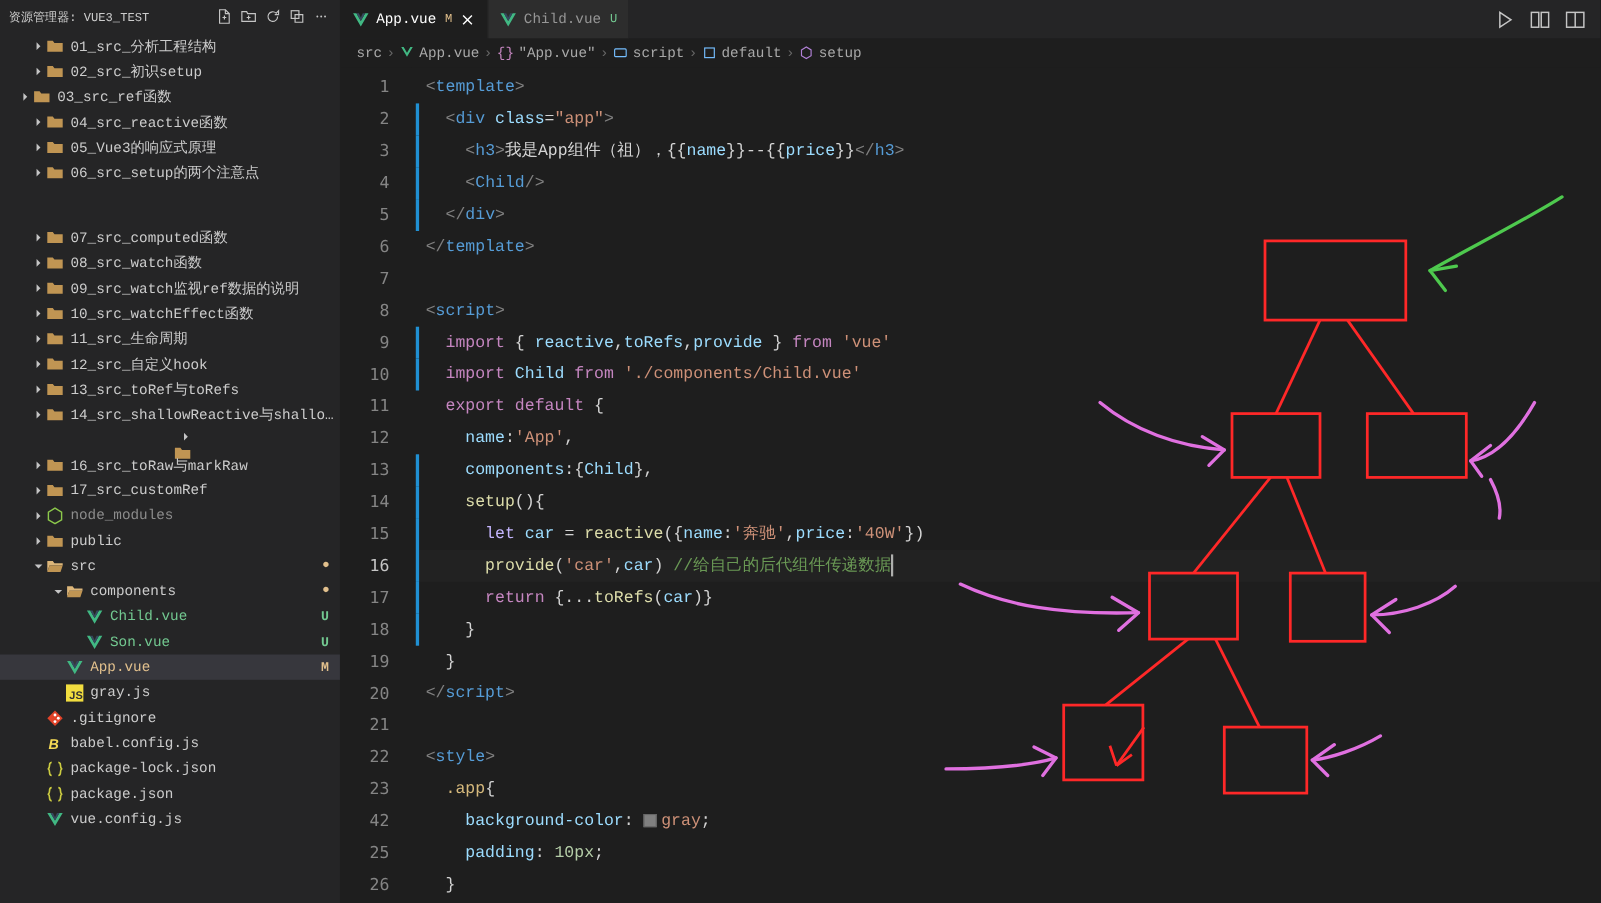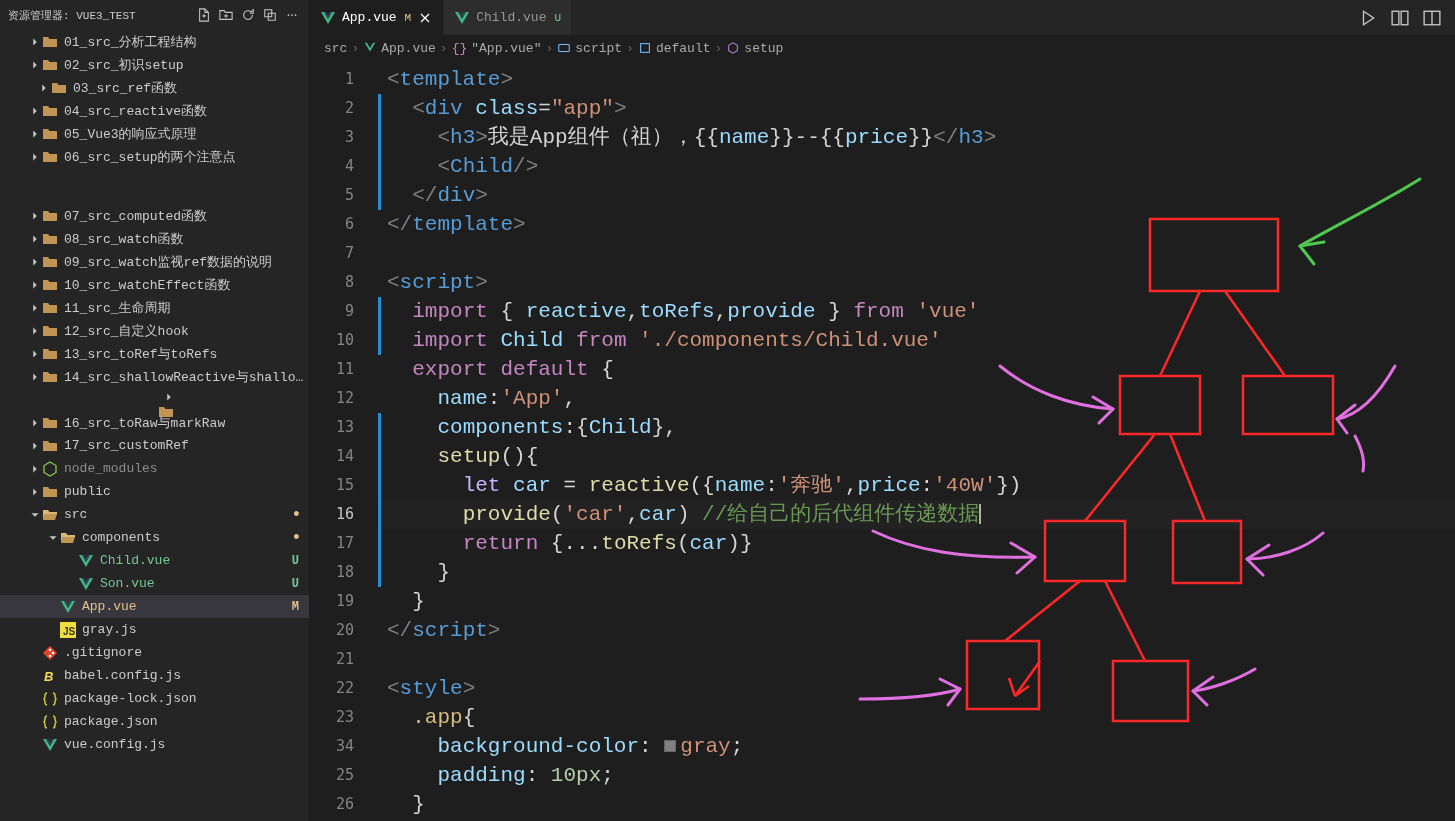--- a/index.html
+++ b/index.html
@@ -91,21 +91,21 @@
   width: 64px; background:#1e1e1e;
   text-align:right; padding-right:20px;
   color:#858585; font-size:15px;
   font-family: Consolas, monospace;
   line-height:29px; padding-top:4px;
   user-select:none;
 }
 .gutter .ln.active { color:#c6c6c6; }
 .code {
   flex:1; font-family: Consolas, 'Courier New', monospace;
-  font-size:21px; line-height:29px;
+  font-size:15px; line-height:29px;
   padding-top:4px; padding-left:4px;
   white-space:pre; color:#d4d4d4;
   position:relative;
 }
 .code .line { height:29px; border-left: 3px solid transparent; padding-left:6px; }
 .code .line.mod { border-left-color:#2090d3; }
 .code .line.current { background:#2a2a2a55; }
 
 
 .tag-brack { color:#808080; }
@@ -201,21 +201,21 @@
               <path d="M6 4l4 4-4 4z"></path>
             </svg>
           </span>
           <span class="file-icon">
             <svg viewBox="0 0 16 16" fill="#c09553">
               <path d="M1 3h5l1.5 2H15v8H1z"></path>
             </svg>
           </span>
           <span class="tree-label">02_src_初识setup</span>
         </div>
-        <div class="tree-item" style="padding-left: 37px;">
+        <div class="tree-item" style="padding-left: 16px;">
           <span class="chevron">
             <svg viewBox="0 0 16 16" fill="currentColor">
               <path d="M6 4l4 4-4 4z"></path>
             </svg>
           </span>
           <span class="file-icon">
             <svg viewBox="0 0 16 16" fill="#c09553">
               <path d="M1 3h5l1.5 2H15v8H1z"></path>
             </svg>
           </span>
@@ -658,21 +658,21 @@
           <div class="ln">14</div>
           <div class="ln">15</div>
           <div class="ln active">16</div>
           <div class="ln">17</div>
           <div class="ln">18</div>
           <div class="ln">19</div>
           <div class="ln">20</div>
           <div class="ln">21</div>
           <div class="ln">22</div>
           <div class="ln">23</div>
-          <div class="ln">34</div>
+          <div class="ln">42</div>
           <div class="ln">25</div>
           <div class="ln">26</div>
           <div class="ln">27</div>
         </div>
       <div class="code" id="code"><div class="line"><span class="tag-brack">&lt;</span><span class="tag-name">template</span><span class="tag-brack">&gt;</span></div><div class="line mod">  <span class="tag-brack">&lt;</span><span class="tag-name">div</span> <span class="attr-name">class</span><span class="punct">=</span><span class="attr-val">"app"</span><span class="tag-brack">&gt;</span></div><div class="line mod">    <span class="tag-brack">&lt;</span><span class="tag-name">h3</span><span class="tag-brack">&gt;</span><span class="white">我是App组件（祖），</span><span class="mustache">{{</span><span class="ident">name</span><span class="mustache">}}</span><span class="white">--</span><span class="mustache">{{</span><span class="ident">price</span><span class="mustache">}}</span><span class="tag-brack">&lt;/</span><span class="tag-name">h3</span><span class="tag-brack">&gt;</span></div><div class="line mod">    <span class="tag-brack">&lt;</span><span class="tag-name">Child</span><span class="tag-brack">/&gt;</span></div><div class="line mod">  <span class="tag-brack">&lt;/</span><span class="tag-name">div</span><span class="tag-brack">&gt;</span></div><div class="line"><span class="tag-brack">&lt;/</span><span class="tag-name">template</span><span class="tag-brack">&gt;</span></div><div class="line">&nbsp;</div><div class="line"><span class="tag-brack">&lt;</span><span class="tag-name">script</span><span class="tag-brack">&gt;</span></div><div class="line mod">  <span class="kw-import">import</span> <span class="punct">{</span> <span class="ident">reactive</span><span class="punct">,</span><span class="ident">toRefs</span><span class="punct">,</span><span class="ident">provide</span> <span class="punct">}</span> <span class="kw-import">from</span> <span class="str">'vue'</span></div><div class="line mod">  <span class="kw-import">import</span> <span class="ident">Child</span> <span class="kw-import">from</span> <span class="str">'./components/Child.vue'</span></div><div class="line">  <span class="kw-export">export</span> <span class="kw-export">default</span> <span class="punct">{</span></div><div class="line">    <span class="prop">name</span><span class="punct">:</span><span class="str">'App'</span><span class="punct">,</span></div><div class="line mod">    <span class="prop">components</span><span class="punct">:{</span><span class="ident">Child</span><span class="punct">},</span></div><div class="line mod">    <span class="fn">setup</span><span class="punct">()</span><span class="punct">{</span></div><div class="line mod">      <span class="kw-let">let</span> <span class="ident">car</span> <span class="punct">=</span> <span class="fn">reactive</span><span class="punct">({</span><span class="prop">name</span><span class="punct">:</span><span class="str">'奔驰'</span><span class="punct">,</span><span class="prop">price</span><span class="punct">:</span><span class="str">'40W'</span><span class="punct">})</span></div><div class="line mod current">      <span class="fn">provide</span><span class="punct">(</span><span class="str">'car'</span><span class="punct">,</span><span class="ident">car</span><span class="punct">)</span> <span class="comment">//给自己的后代组件传递数据</span><span class="caret"></span></div><div class="line mod">      <span class="kw-return">return</span> <span class="punct">{...</span><span class="fn">toRefs</span><span class="punct">(</span><span class="ident">car</span><span class="punct">)}</span></div><div class="line mod">    <span class="punct">}</span></div><div class="line">  <span class="punct">}</span></div><div class="line"><span class="tag-brack">&lt;/</span><span class="tag-name">script</span><span class="tag-brack">&gt;</span></div><div class="line">&nbsp;</div><div class="line"><span class="tag-brack">&lt;</span><span class="tag-name">style</span><span class="tag-brack">&gt;</span></div><div class="line">  <span class="css-sel">.app</span><span class="punct">{</span></div><div class="line">    <span class="css-prop">background-color</span><span class="punct">:</span> <span class="color-swatch"></span><span class="css-val">gray</span><span class="punct">;</span></div><div class="line">    <span class="css-prop">padding</span><span class="punct">:</span> <span class="num">10px</span><span class="punct">;</span></div><div class="line">  <span class="punct">}</span></div><div class="line"></div></div>
 
       <svg class="drawing-overlay" viewBox="0 0 600 760">
 
         <g fill="none" stroke="#FF2828" stroke-width="2.5">
           <rect x="295" y="158" width="128" height="72"></rect>

